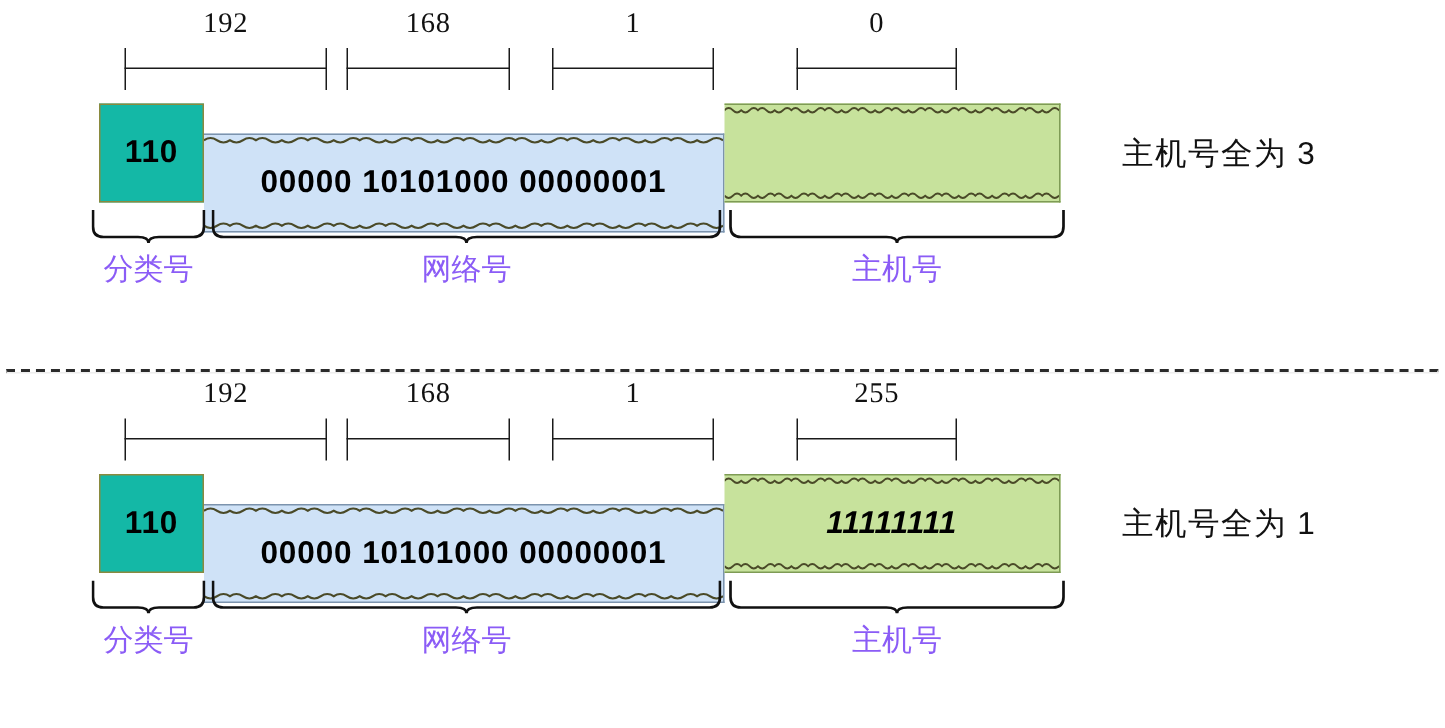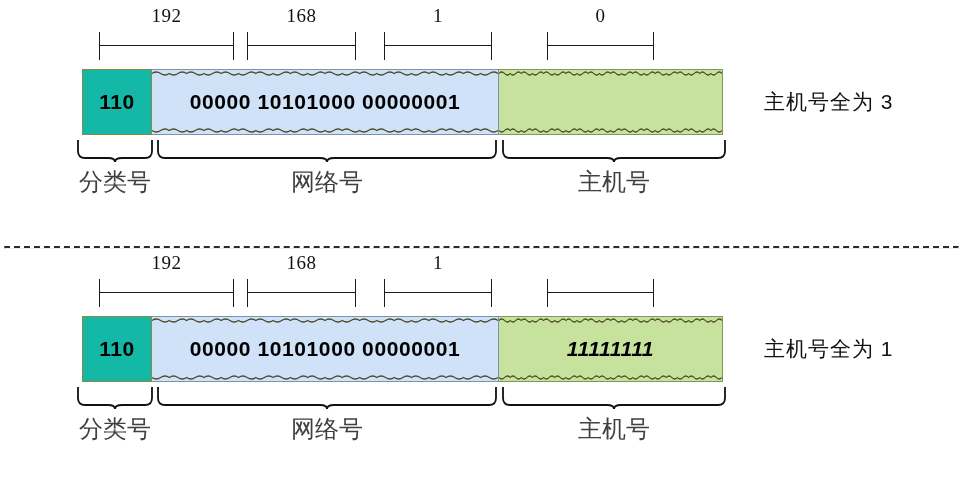--- a/index.html
+++ b/index.html
@@ -9,21 +9,21 @@
   }
   body {
     width: 963px;
     height: 485px;
     position: relative;
     font-family: "Liberation Sans", "DejaVu Sans", sans-serif;
     overflow: hidden;
   }
   .panel {
     position: absolute;
-    left: 16px;
+    left: 0;
     width: 792px;
   }
   #panel-0 { top: 0px; height: 232px; }
   #panel-1 { top: 247px; height: 238px; }
 
   
   .ruler {
     position: absolute;
     left: 0;
     top: 0;
@@ -73,21 +73,21 @@
     justify-content: center;
     font-size: 21px;
     font-weight: bold;
     color: #000;
     font-family: "Liberation Sans", "DejaVu Sans", sans-serif;
     letter-spacing: 0.6px;
     white-space: nowrap;
     overflow: hidden;
   }
   .seg.classbits  { background: #14b8a6; border-color: #8a8a3e; }
-  .seg.netbits    { background: #cfe2f7; border-color: #7c93ad; border-left: none; }
+  .seg.netbits    { background: #cfe2f7; border-color: #7c93ad; border-left: none; margin-top: 20px; }
   .seg.hostbits   { background: #c7e29c; border-color: #7e9b55; border-left: none; }
 
   
   .wave {
     position: absolute;
     left: 0;
     width: 100%;
     height: 9px;
     pointer-events: none;
   }
@@ -100,22 +100,22 @@
     position: absolute;
     height: 22px;
   }
   .brace svg { display: block; width: 100%; height: 100%; }
   .brace-label {
     position: absolute;
     top: 26px;
     left: 0;
     right: 0;
     text-align: center;
-    font-size: 24px;
-    color: #404040;
+    font-size: 20px;
+    color: #8b5cf6;
     white-space: nowrap;
   }
 
   
   .note {
     position: absolute;
     font-size: 21px;
     color: #111;
     white-space: nowrap;
     letter-spacing: 1px;
@@ -230,20 +230,21 @@
           <div class="ruler-tick left"></div>
           <div class="ruler-tick right"></div>
         </div>
         <div class="ruler-seg" style="left: 368px; width: 108px;">
           <div class="ruler-label">1</div>
           <div class="ruler-line"></div>
           <div class="ruler-tick left"></div>
           <div class="ruler-tick right"></div>
         </div>
         <div class="ruler-seg" style="left: 531px; width: 107px;">
+          <div class="ruler-label">255</div>
           <div class="ruler-line"></div>
           <div class="ruler-tick left"></div>
           <div class="ruler-tick right"></div>
         </div>
       </div>
     <div class="bar-host"></div>
     <div class="brace-host"></div>
     <div class="note" style="left: 748px; top: 88px;">主机号全为 1</div>
   <div class="seg classbits" style="position: absolute; left: 66px; top: 69px; width: 70px; height: 66px;">
         <span>110</span>

